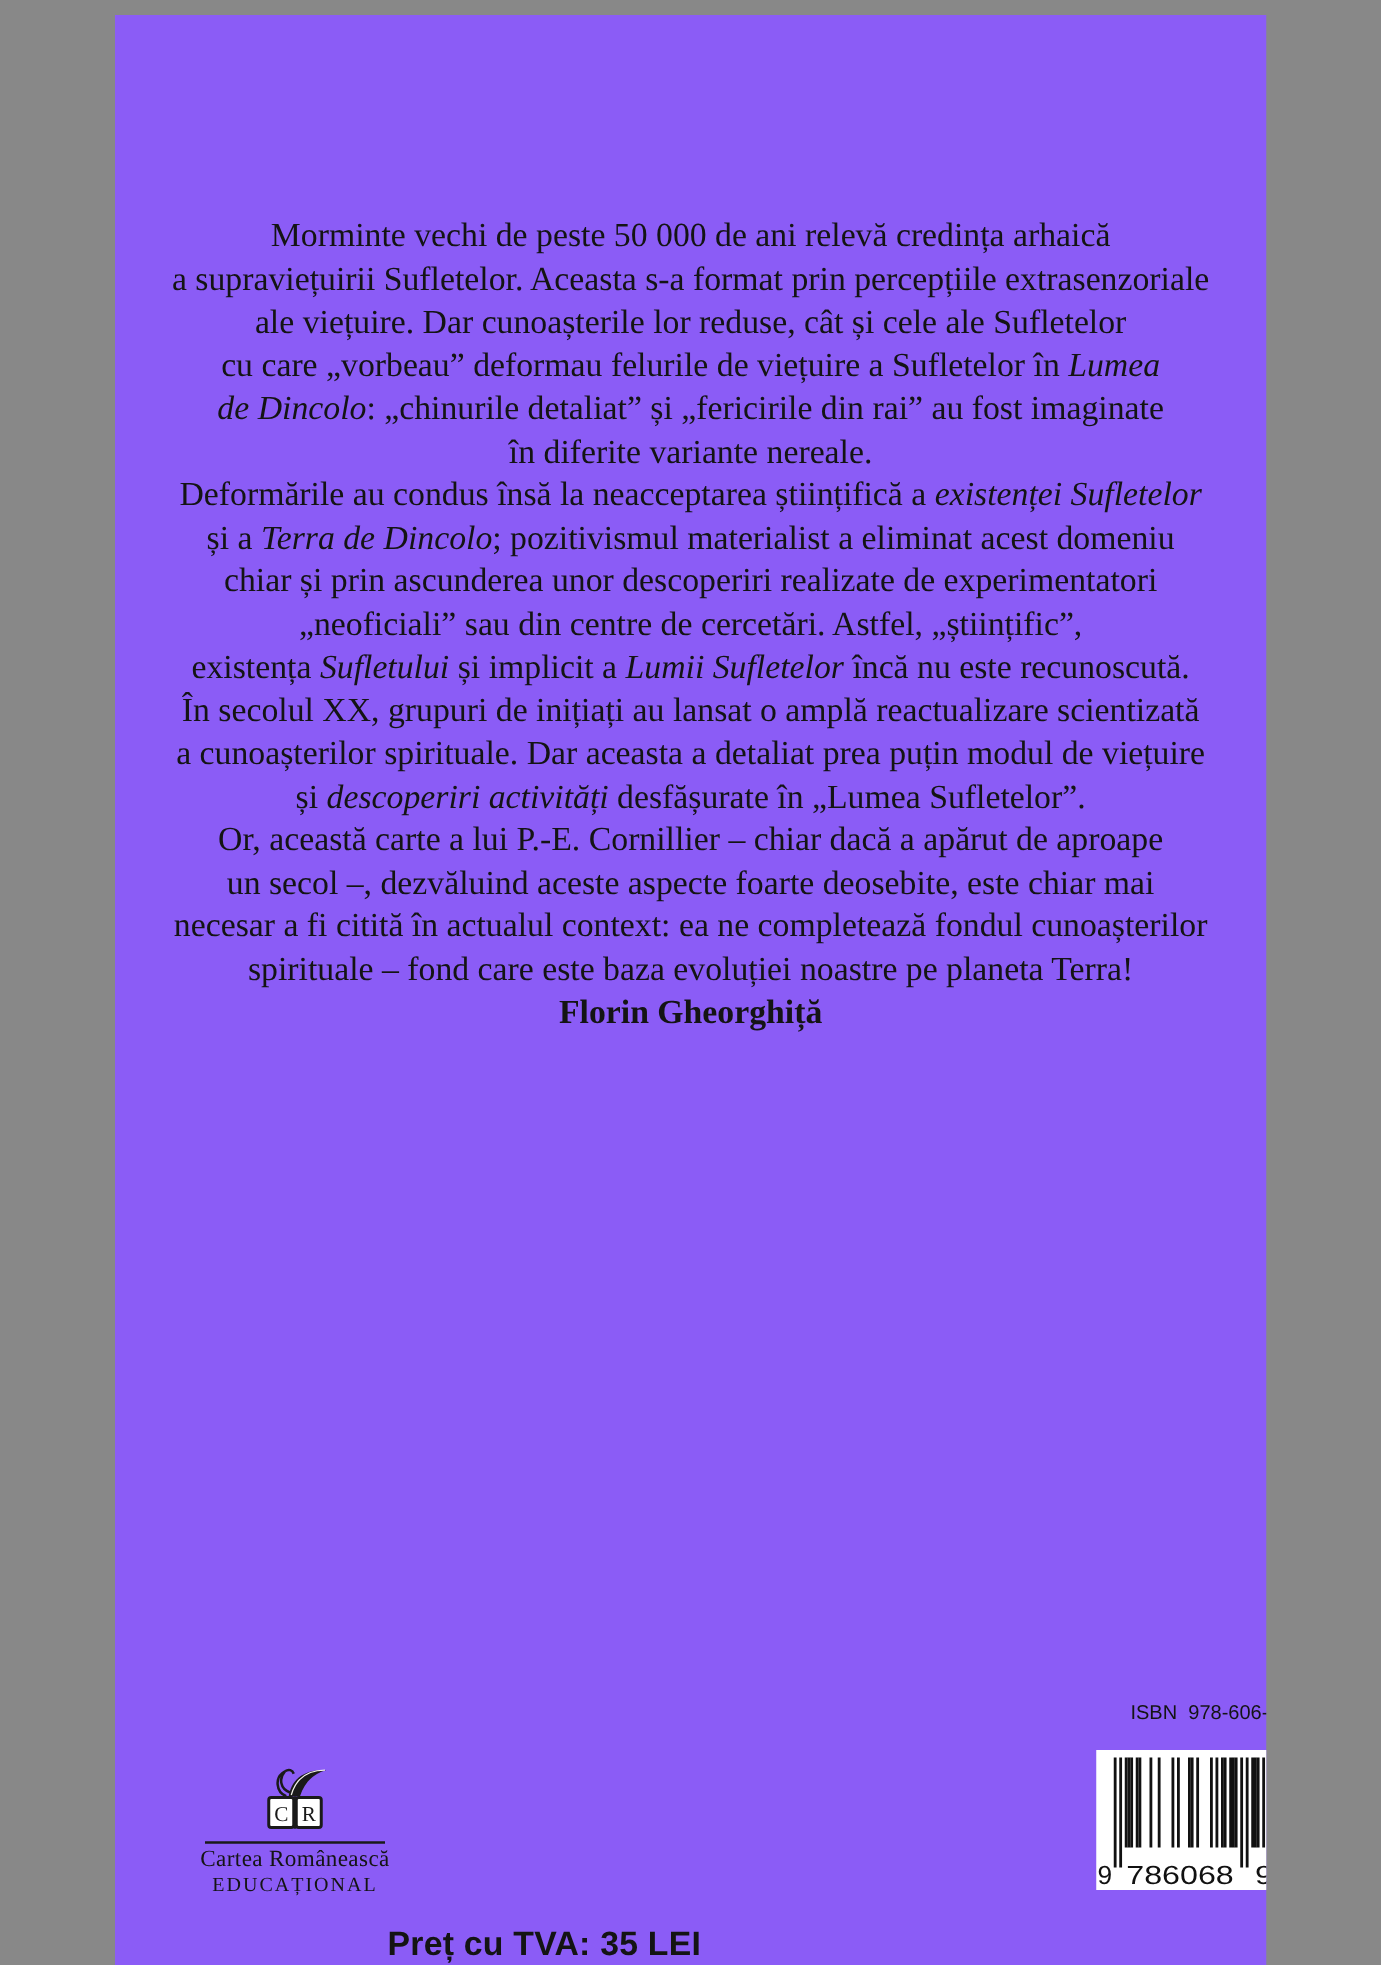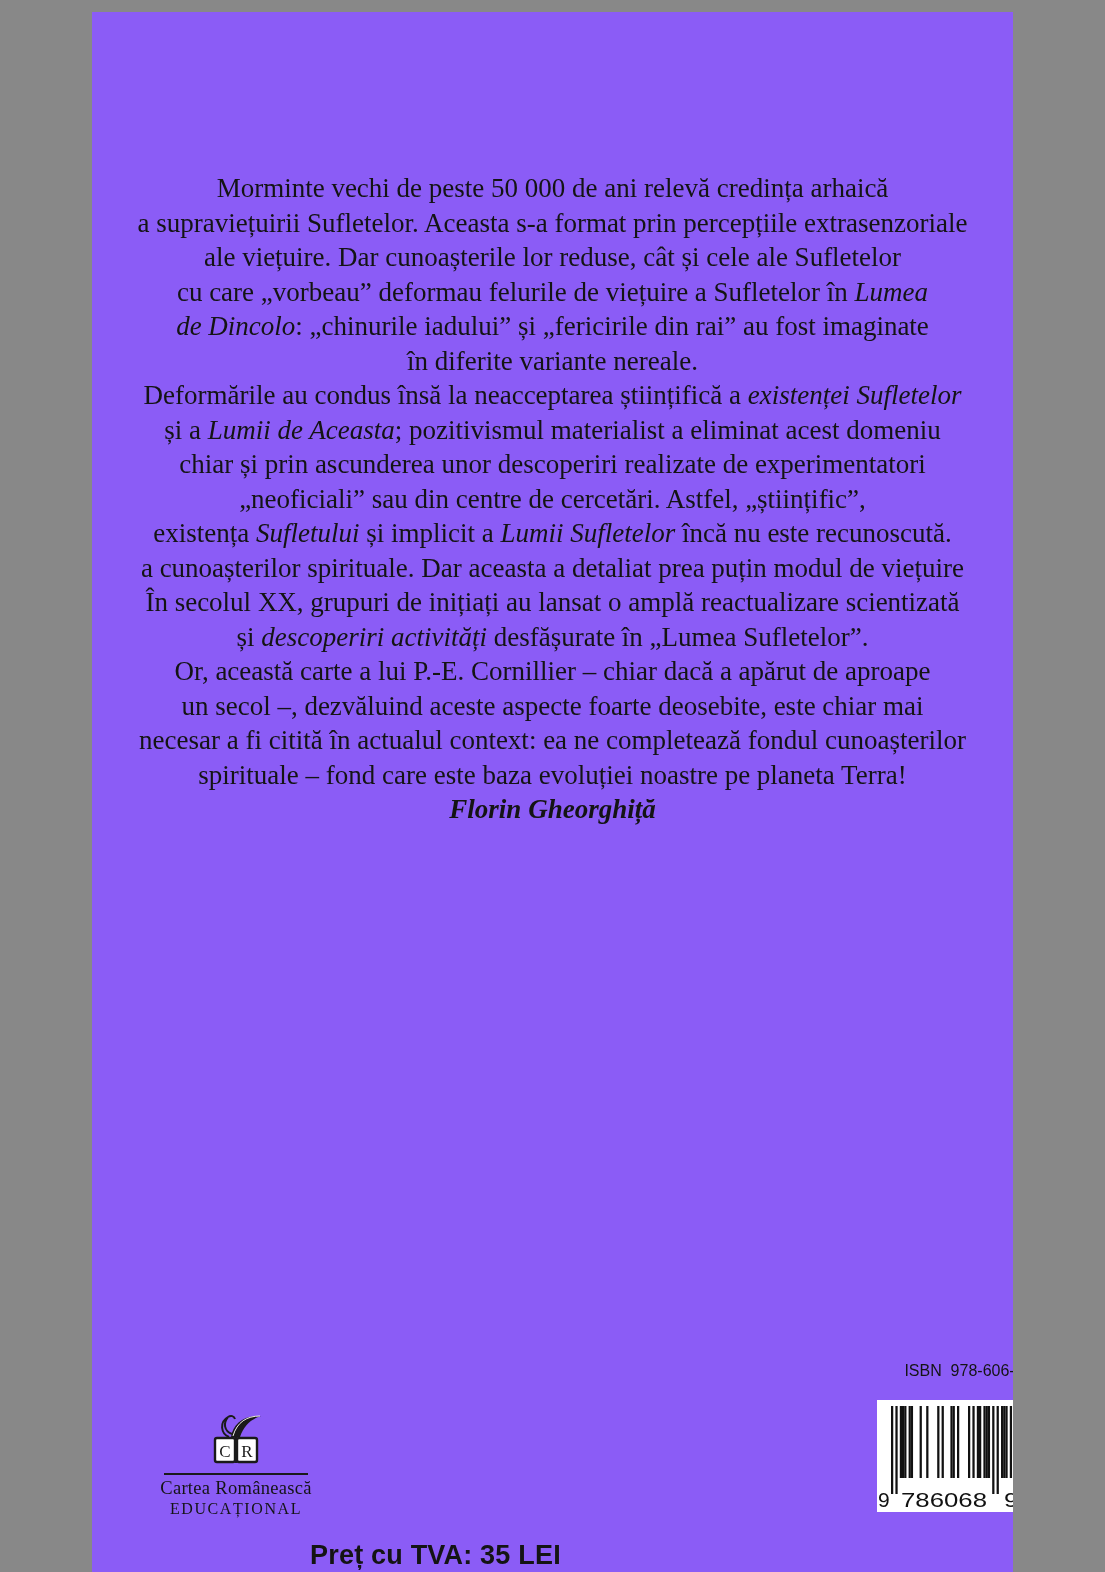--- a/index.html
+++ b/index.html
@@ -7,21 +7,21 @@
     position:relative;width:921px;height:1572px;margin:12px auto;
     background:#8b5cf6;color:#141414;overflow:hidden;
     font-family:"Liberation Serif", serif;
   }
   .quote{
     position:absolute;top:159px;left:0;width:100%;
     text-align:center;font-size:27px;line-height:34.5px;
   }
   .quote .ln{white-space:nowrap;}
   .quote .it{font-style:italic;}
-  .quote .bd{font-weight:bold;font-style:italic;}
+  .quote .bd{font-weight:bold;}
   .publisher{
     position:absolute;left:66px;top:1398px;width:156px;text-align:center;
   }
   .publisher svg{display:block;margin:0 auto;}
   .pub-rule{border:0;border-top:2px solid #1a1a1a;margin:5px 6px 3px 6px;}
   .pub-name{font-size:18.5px;letter-spacing:0.3px;}
   .pub-div{font-size:16px;letter-spacing:1.6px;margin-top:1px;}
   .price{
     position:absolute;left:218px;top:1528px;
     font-family:"Liberation Sans", sans-serif;font-weight:bold;font-size:27px;
@@ -38,29 +38,29 @@
 </head>
 <body>
 
 <div class="page">
 
   <div class="quote">
       <div class="ln"><span>Morminte vechi de peste 50 000 de ani relevă credința arhaică</span></div>
       <div class="ln"><span>a supraviețuirii Sufletelor. Aceasta s-a format prin percepțiile extrasenzoriale</span></div>
       <div class="ln"><span>ale viețuire. Dar cunoașterile lor reduse, cât și cele ale Sufletelor</span></div>
       <div class="ln"><span>cu care „vorbeau” deformau felurile de viețuire a Sufletelor în </span><span class="it">Lumea</span></div>
-      <div class="ln"><span class="it">de Dincolo</span><span>: „chinurile iadului” și „fericirile din rai” au fost imaginate</span></div>
+      <div class="ln"><span class="it">de Dincolo</span><span>: „chinurile detaliat” și „fericirile din rai” au fost imaginate</span></div>
       <div class="ln"><span>în diferite variante nereale.</span></div>
       <div class="ln"><span>Deformările au condus însă la neacceptarea științifică a </span><span class="it">existenței Sufletelor</span></div>
-      <div class="ln"><span>și a </span><span class="it">Lumii de Aceasta</span><span>; pozitivismul materialist a eliminat acest domeniu</span></div>
+      <div class="ln"><span>și a </span><span class="it">Terra de Dincolo</span><span>; pozitivismul materialist a eliminat acest domeniu</span></div>
       <div class="ln"><span>chiar și prin ascunderea unor descoperiri realizate de experimentatori</span></div>
       <div class="ln"><span>„neoficiali” sau din centre de cercetări. Astfel, „științific”,</span></div>
       <div class="ln"><span>existența </span><span class="it">Sufletului</span><span> și implicit a </span><span class="it">Lumii Sufletelor</span><span> încă nu este recunoscută.</span></div>
+      <div class="ln"><span>În secolul XX, grupuri de inițiați au lansat o amplă reactualizare scientizată</span></div>
       <div class="ln"><span>a cunoașterilor spirituale. Dar aceasta a detaliat prea puțin modul de viețuire</span></div>
-      <div class="ln"><span>În secolul XX, grupuri de inițiați au lansat o amplă reactualizare scientizată</span></div>
       <div class="ln"><span>și </span><span class="it">descoperiri activități</span><span> desfășurate în „Lumea Sufletelor”.</span></div>
       <div class="ln"><span>Or, această carte a lui P.-E. Cornillier – chiar dacă a apărut de aproape</span></div>
       <div class="ln"><span>un secol –, dezvăluind aceste aspecte foarte deosebite, este chiar mai</span></div>
       <div class="ln"><span>necesar a fi citită în actualul context: ea ne completează fondul cunoașterilor</span></div>
       <div class="ln"><span>spirituale – fond care este baza evoluției noastre pe planeta Terra!</span></div>
       <div class="ln"><span class="bd">Florin Gheorghiță</span></div>
     </div>
 
   <div class="publisher">
     <svg width="58" height="58" viewBox="0 0 58 58">

